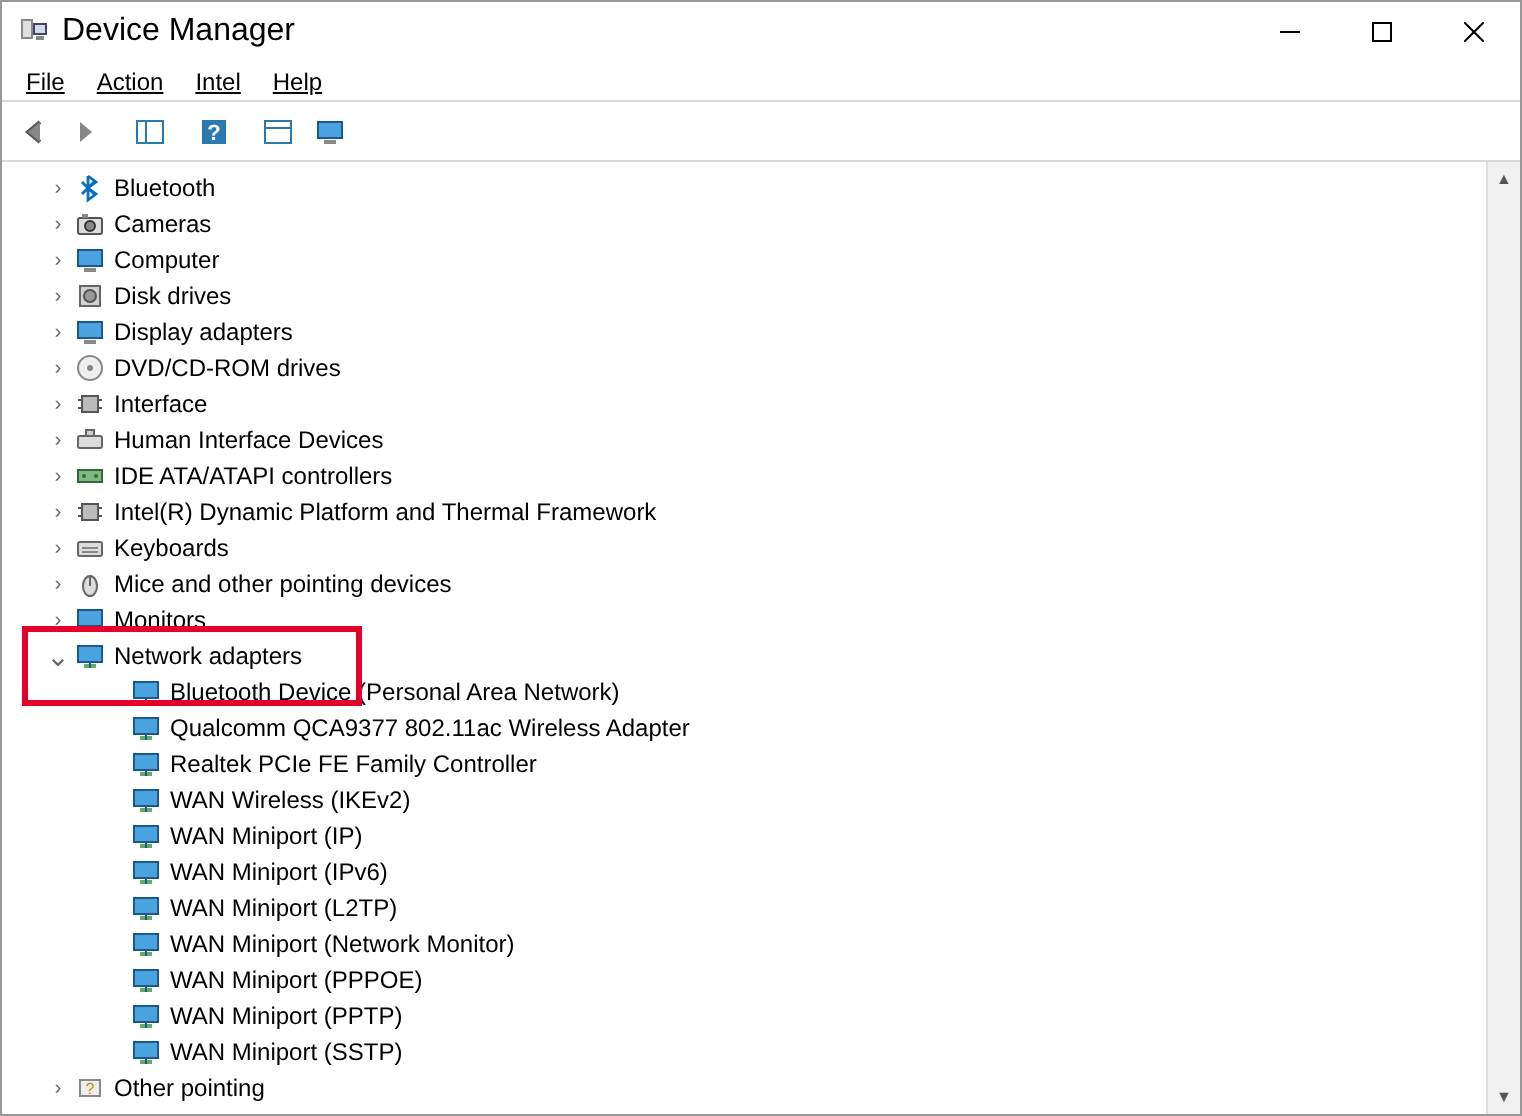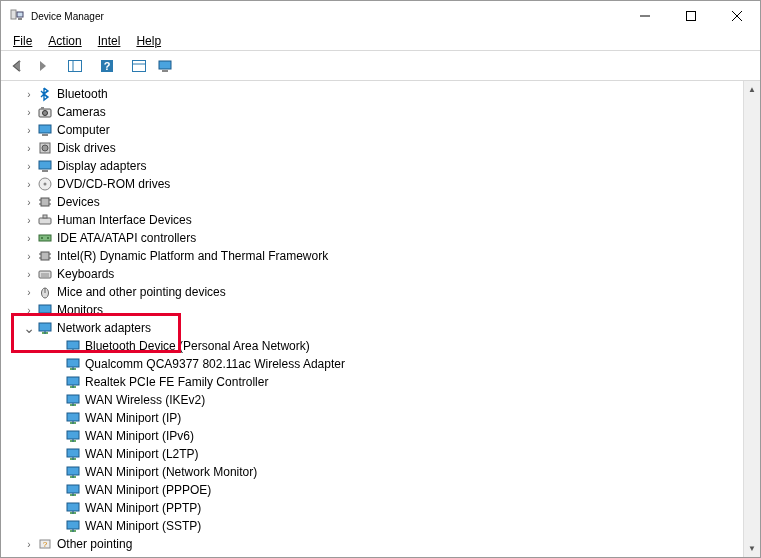--- a/index.html
+++ b/index.html
@@ -20,21 +20,21 @@
     height: 30px;
     display: flex;
     align-items: center;
     padding: 0 0 0 8px;
     background: #fff;
   }
   .titlebar .app-icon {
     width: 16px; height: 16px;
     margin-right: 6px;
   }
-  .titlebar .title { flex: 0 0 auto; font-size: 10px; }
+  .titlebar .title { flex: 0 0 auto; font-size: 16px; }
   .titlebar .spacer { flex: 1; }
   .win-btn {
     width: 46px; height: 30px;
     display: flex; align-items: center; justify-content: center;
     cursor: default;
   }
   
   .menubar {
     height: 20px;
     display: flex;
@@ -267,21 +267,21 @@
         <span class="expander">›</span>
         <span class="dev-icon">
           <svg width="16" height="16">
             <rect x="4" y="4" width="8" height="8" fill="#bbb" stroke="#555"></rect>
             <line x1="2" y1="6" x2="4" y2="6" stroke="#555"></line>
             <line x1="2" y1="10" x2="4" y2="10" stroke="#555"></line>
             <line x1="12" y1="6" x2="14" y2="6" stroke="#555"></line>
             <line x1="12" y1="10" x2="14" y2="10" stroke="#555"></line>
           </svg>
         </span>
-        <span class="label">Devices</span>
+        <span class="label">Interface</span>
       </div>
       <div class="node depth-1">
         <span class="expander">›</span>
         <span class="dev-icon">
           <svg width="16" height="16">
             <rect x="2" y="6" width="12" height="6" rx="1" fill="#ddd" stroke="#666"></rect>
             <rect x="6" y="3" width="4" height="3" fill="#ccc" stroke="#666"></rect>
           </svg>
         </span>
         <span class="label">Human Interface Devices</span>

